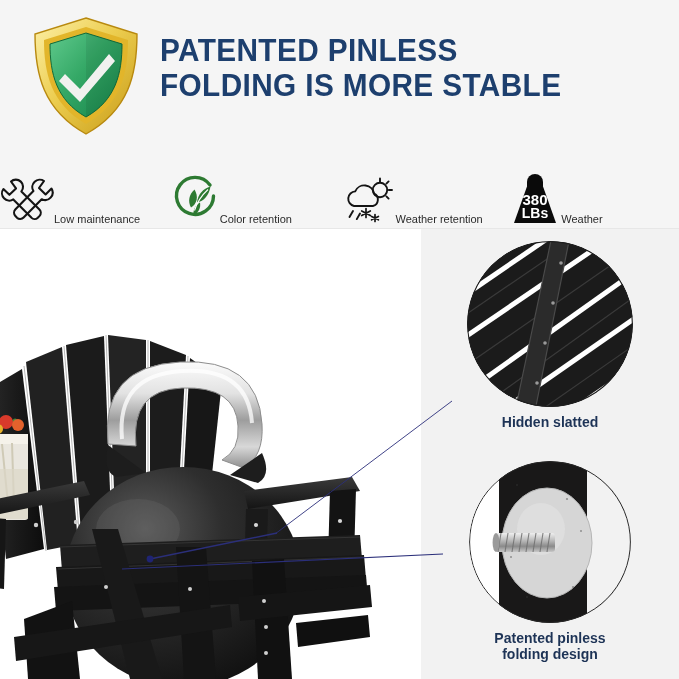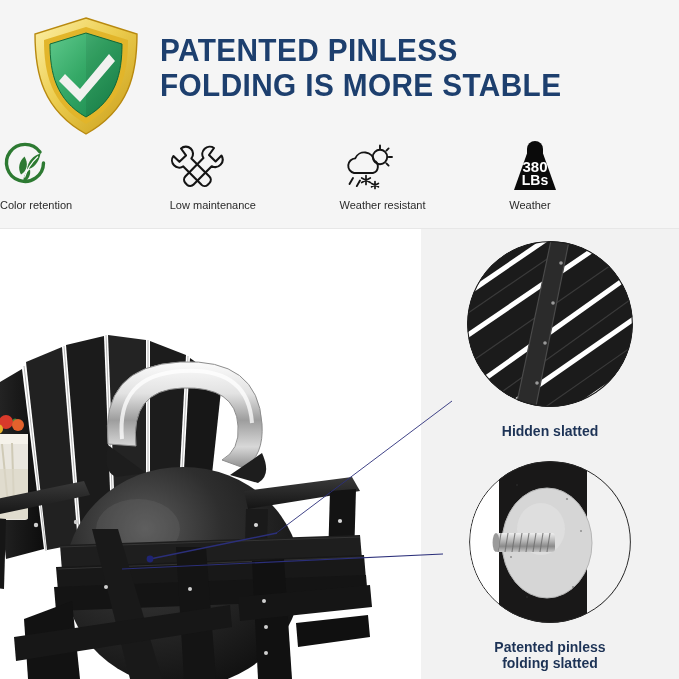--- a/index.html
+++ b/index.html
@@ -31,22 +31,22 @@
     transform:scaleX(0.96);
     transform-origin:left top;
   }
   .headline div{white-space:nowrap;}
 
   .features{
     position:absolute;left:0;top:140px;width:679px;height:85px;
     display:flex;
   }
   .feature{
-    flex:1 1 0;display:flex;flex-direction:column;
-    align-items:flex-start;justify-content:flex-start;
+    flex:1 1 0;display:flex;flex-direction:row;
+    align-items:flex-end;justify-content:flex-start;
   }
   .feature .ico{height:52px;display:flex;align-items:center;justify-content:center;}
   .feature .ico svg{display:block;}
   .feature .cap{
     margin-top:7px;font-size:11px;color:#2a2a2a;
     font-family:"Liberation Sans", sans-serif;white-space:nowrap;
   }
 
   
   .banner-edge{
@@ -66,21 +66,21 @@
     background:#f2f2f2;
   }
   .callout{position:absolute;}
   .callout .bubble{
     border-radius:50%;overflow:hidden;position:relative;
     background:#ffffff;
   }
   .callout .bubble svg{display:block;}
   .callout .lbl{
     text-align:center;color:#1d3356;font-weight:bold;
-    font-size:14px;line-height:16px;margin-top:16px;
+    font-size:14px;line-height:16px;margin-top:7px;
     font-family:"Liberation Sans", sans-serif;
   }
 
   
   .leaders{position:absolute;left:0;top:229px;width:679px;height:450px;pointer-events:none;}
 </style>
 </head>
 <body>
 
 <div class="page">
@@ -125,64 +125,64 @@
 
     <div class="headline">
       <div>PATENTED PINLESS</div>
       <div>FOLDING IS MORE STABLE</div>
     </div>
 
     <div class="features">
 
       <div class="feature">
         <span class="ico">
+          <svg width="54" height="52" viewBox="0 0 54 52" fill="none" stroke="#141414" stroke-width="2.1" stroke-linecap="round" stroke-linejoin="round">
+
+            <path d="M44 8 a7.5 7.5 0 0 0 -10.6 10.1 L15.5 36.2 a5 5 0 0 0 -0.3 6.6 l1.8 1.9 a4.6 4.6 0 0 0 6.6 -0.2 L41.7 26.2 A7.5 7.5 0 0 0 51.5 15.6 L45.6 21.4 L39 15 Z"></path>
+
+            <path d="M11 8.5 a7.2 7.2 0 0 1 10.4 9.9 L39.4 36.4 a4.8 4.8 0 0 1 0.2 6.5 l-1.8 1.9 a4.6 4.6 0 0 1 -6.5 -0.2 L13.3 26.4 A7.3 7.3 0 0 1 3.4 16 L9.4 21.8 L16 15.4 Z"></path>
+          </svg>
+        </span>
+        <span class="cap">Low maintenance</span>
+      </div>
+
+      <div class="feature">
+        <span class="ico">
           <svg width="50" height="50" viewBox="0 0 50 50">
             <path d="M40 11 A18.5 18.5 0 1 0 43.5 22" fill="none" stroke="#2d7a32" stroke-width="3.4" stroke-linecap="round"></path>
 
             <path d="M40.5 12.5 c-1.5 9 -6.5 14.5 -13.5 16 c1 -8.5 6 -13.8 13.5 -16 Z" fill="#2d7a32"></path>
 
             <path d="M24.5 15.5 c-5.5 5 -7 12 -3.5 18 c6 -3.5 7.8 -11 3.5 -18 Z" fill="#2d7a32"></path>
 
             <path d="M30 28.5 c-4.5 2.5 -7 7 -6.5 12.5 c5 -2 7.5 -7 6.5 -12.5 Z" fill="#2d7a32"></path>
             <path d="M38 15.5 c-6 5.5 -11 13 -13.5 21" fill="none" stroke="#ffffff" stroke-width="1.1"></path>
           </svg>
         </span>
         <span class="cap">Color retention</span>
       </div>
 
       <div class="feature">
         <span class="ico">
-          <svg width="54" height="52" viewBox="0 0 54 52" fill="none" stroke="#141414" stroke-width="2.1" stroke-linecap="round" stroke-linejoin="round">
-
-            <path d="M44 8 a7.5 7.5 0 0 0 -10.6 10.1 L15.5 36.2 a5 5 0 0 0 -0.3 6.6 l1.8 1.9 a4.6 4.6 0 0 0 6.6 -0.2 L41.7 26.2 A7.5 7.5 0 0 0 51.5 15.6 L45.6 21.4 L39 15 Z"></path>
-
-            <path d="M11 8.5 a7.2 7.2 0 0 1 10.4 9.9 L39.4 36.4 a4.8 4.8 0 0 1 0.2 6.5 l-1.8 1.9 a4.6 4.6 0 0 1 -6.5 -0.2 L13.3 26.4 A7.3 7.3 0 0 1 3.4 16 L9.4 21.8 L16 15.4 Z"></path>
-          </svg>
-        </span>
-        <span class="cap">Low maintenance</span>
-      </div>
-
-      <div class="feature">
-        <span class="ico">
           <svg width="56" height="50" viewBox="0 0 56 50" fill="none" stroke="#141414" stroke-width="1.9" stroke-linecap="round" stroke-linejoin="round">
 
             <circle cx="40" cy="16" r="7.2"></circle>
             <path d="M40 4.5 v3.2 M48.6 7.4 l-2.2 2.2 M52 16 h-3.2 M48.6 24.6 l-2.2 -2.2"></path>
 
             <path d="M14 32 a7.4 7.4 0 0 1 1.2 -14.6 a10 10 0 0 1 19 2.3 a6.6 6.6 0 0 1 -1.3 12.3 Z"></path>
 
             <path d="M13 37 l-3.5 6 M20 39.5 l-3.2 5.6"></path>
 
             <g stroke-width="1.7">
               <path d="M26 34.5 v9 M21.7 36.9 l8.6 4.7 M30.3 36.9 l-8.6 4.7"></path>
               <path d="M35 40.5 v7 M31.6 42.4 l6.8 3.4 M38.4 42.4 l-6.8 3.4"></path>
             </g>
           </svg>
         </span>
-        <span class="cap">Weather resistant</span>
+        <span class="cap">Weather retention</span>
       </div>
 
       <div class="feature">
         <span class="ico">
           <svg width="52" height="54" viewBox="0 0 52 54">
 
             <path d="M26 2 a8 8 0 0 1 8 8 v4 h-16 v-4 a8 8 0 0 1 8 -8 Z" fill="#0a0a0a"></path>
 
             <path d="M18.5 13 h15 L47 51 H5 Z" fill="#0a0a0a"></path>
             <text x="26" y="33" text-anchor="middle" font-family="Liberation Sans, sans-serif" font-size="15" font-weight="bold" fill="#ffffff">380</text>
@@ -411,21 +411,21 @@
                 <circle cx="104" cy="126" r="1.1"></circle>
               <circle cx="42" cy="96" r="1"></circle>
                 <circle cx="112" cy="70" r="1"></circle>
             </g>
           </g>
           <circle cx="81" cy="81" r="80.4" fill="none" stroke="#2a2a2a" stroke-width="1"></circle>
         </svg>
       </div>
       <div class="lbl">
         <div>Patented pinless</div>
-        <div>folding slatted</div>
+        <div>folding design</div>
       </div>
     </div>
   </div>
 
   <svg class="leaders" viewBox="0 0 679 450">
 
     <line x1="275" y1="305" x2="452" y2="172" stroke="#2b2f7a" stroke-width="0.9"></line>
     <line x1="150" y1="330" x2="277" y2="304" stroke="#2b2f7a" stroke-width="1.6"></line>
     <circle cx="150" cy="330" r="3.4" fill="#1f2473"></circle>
 

